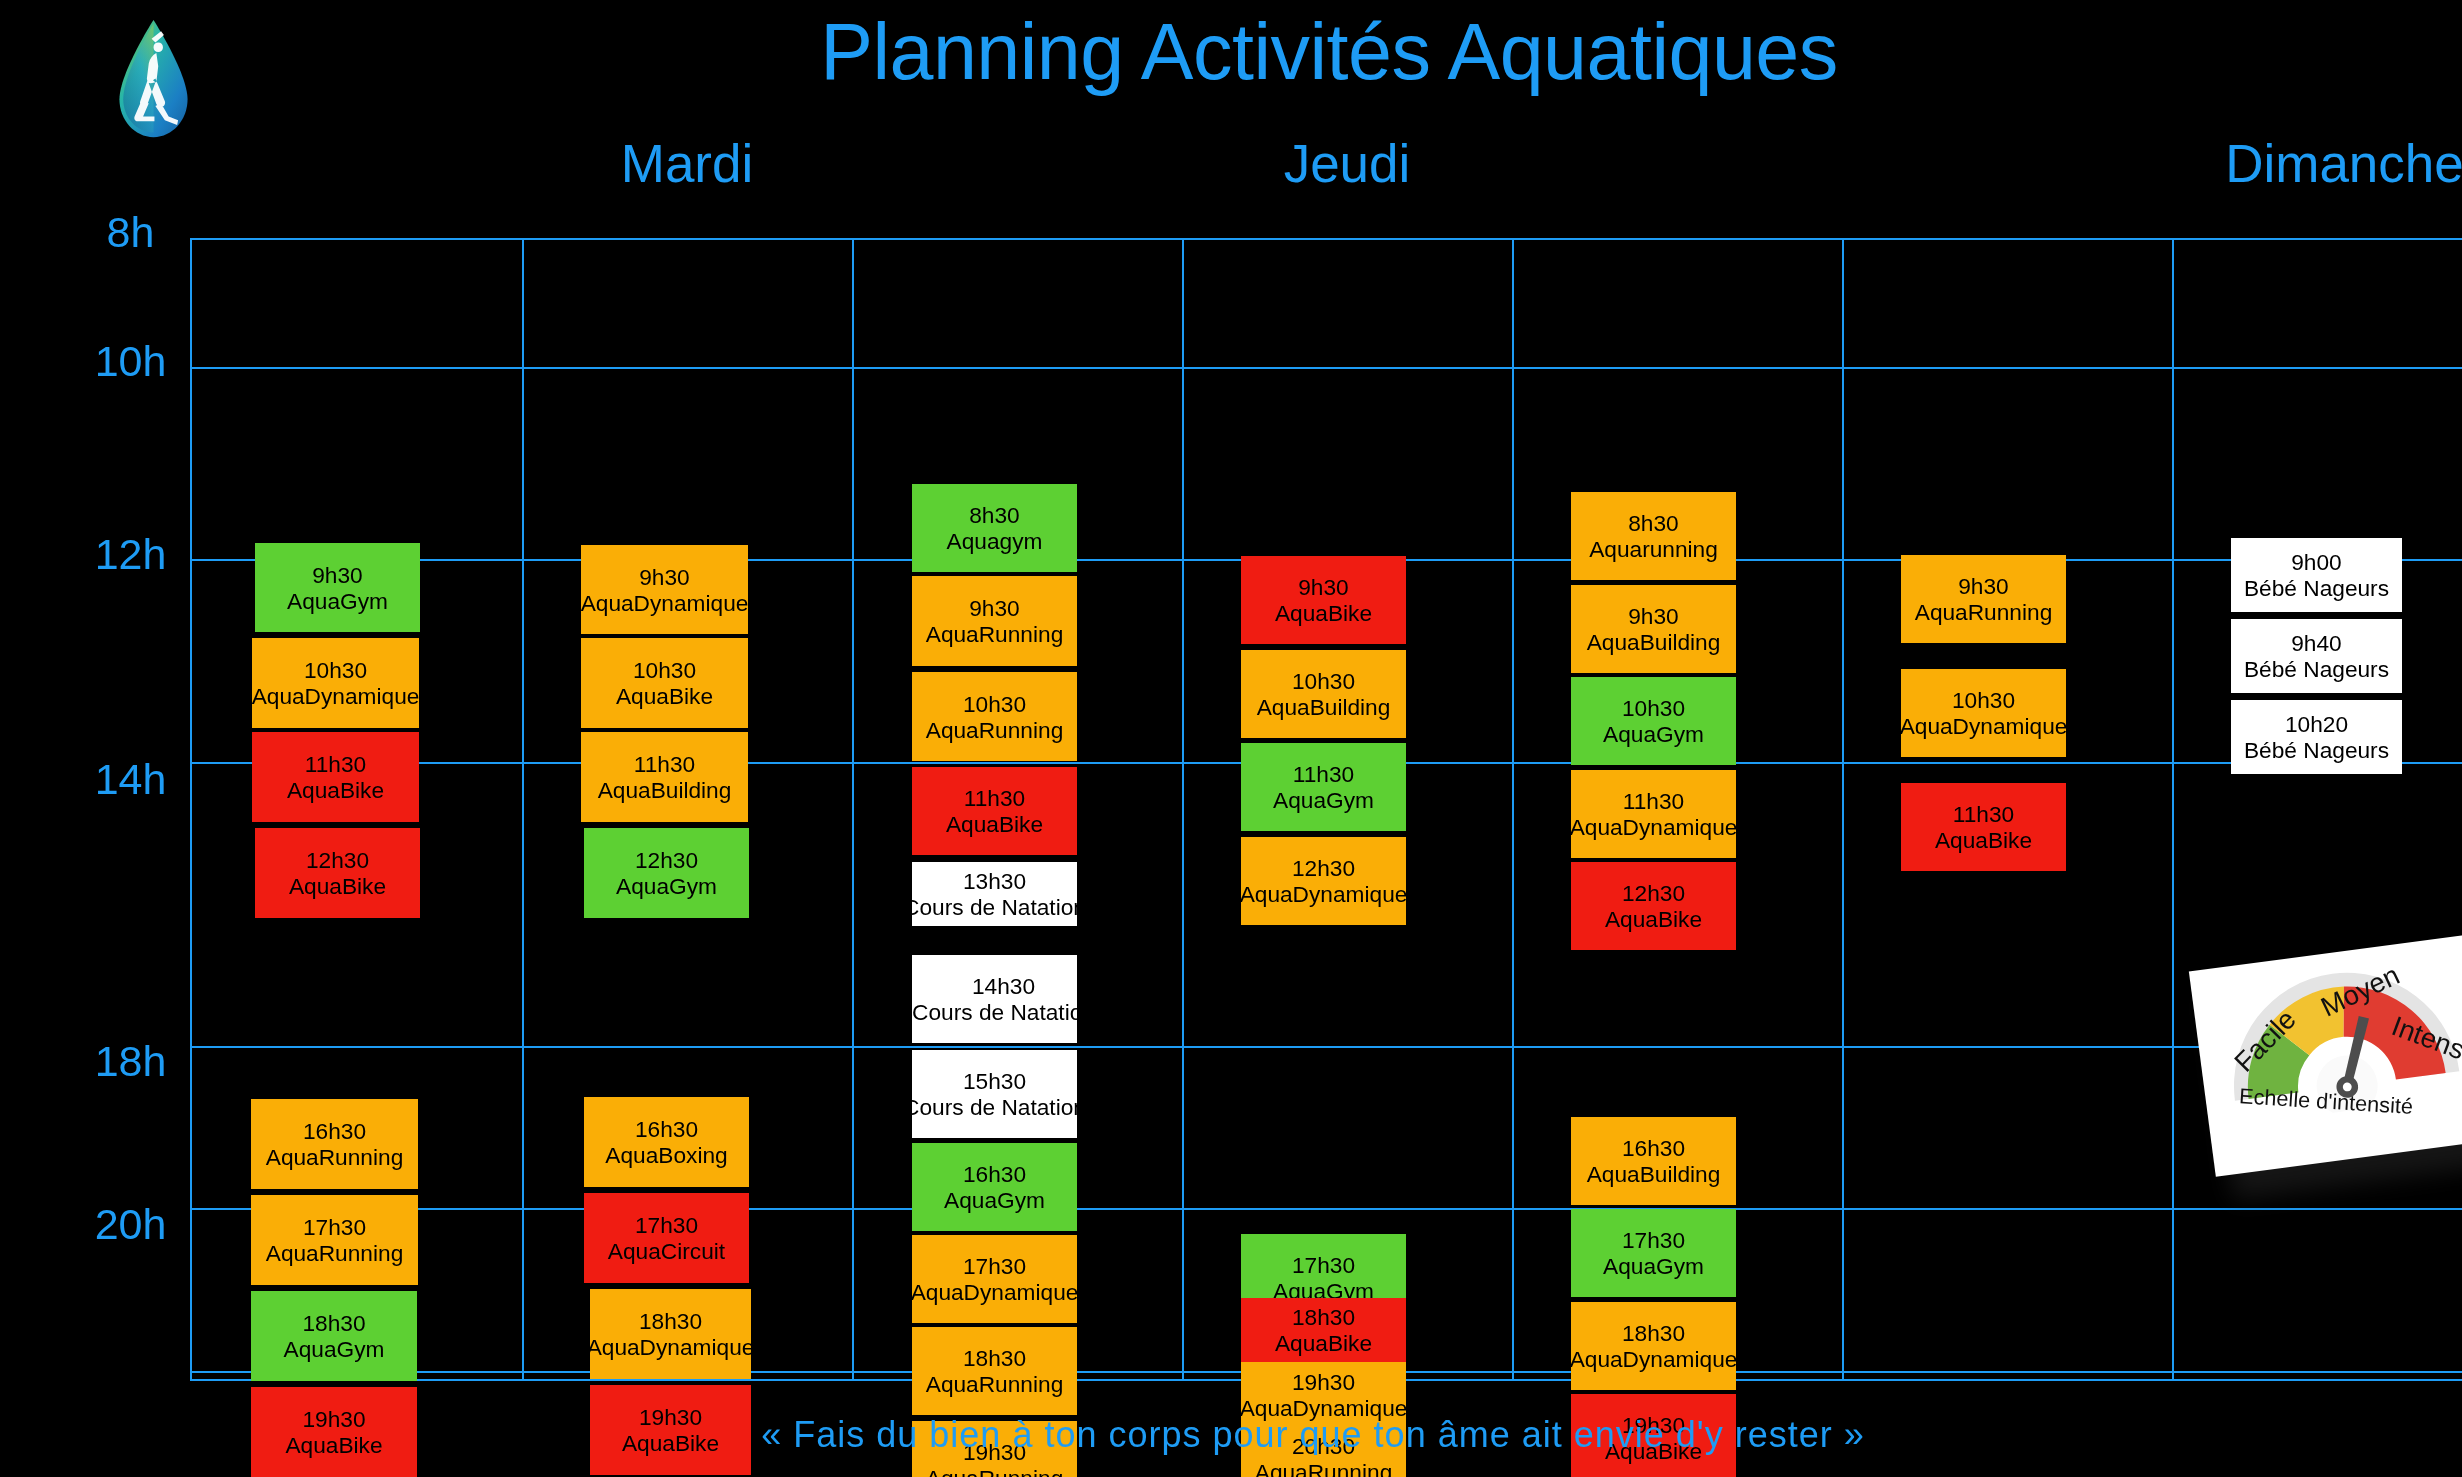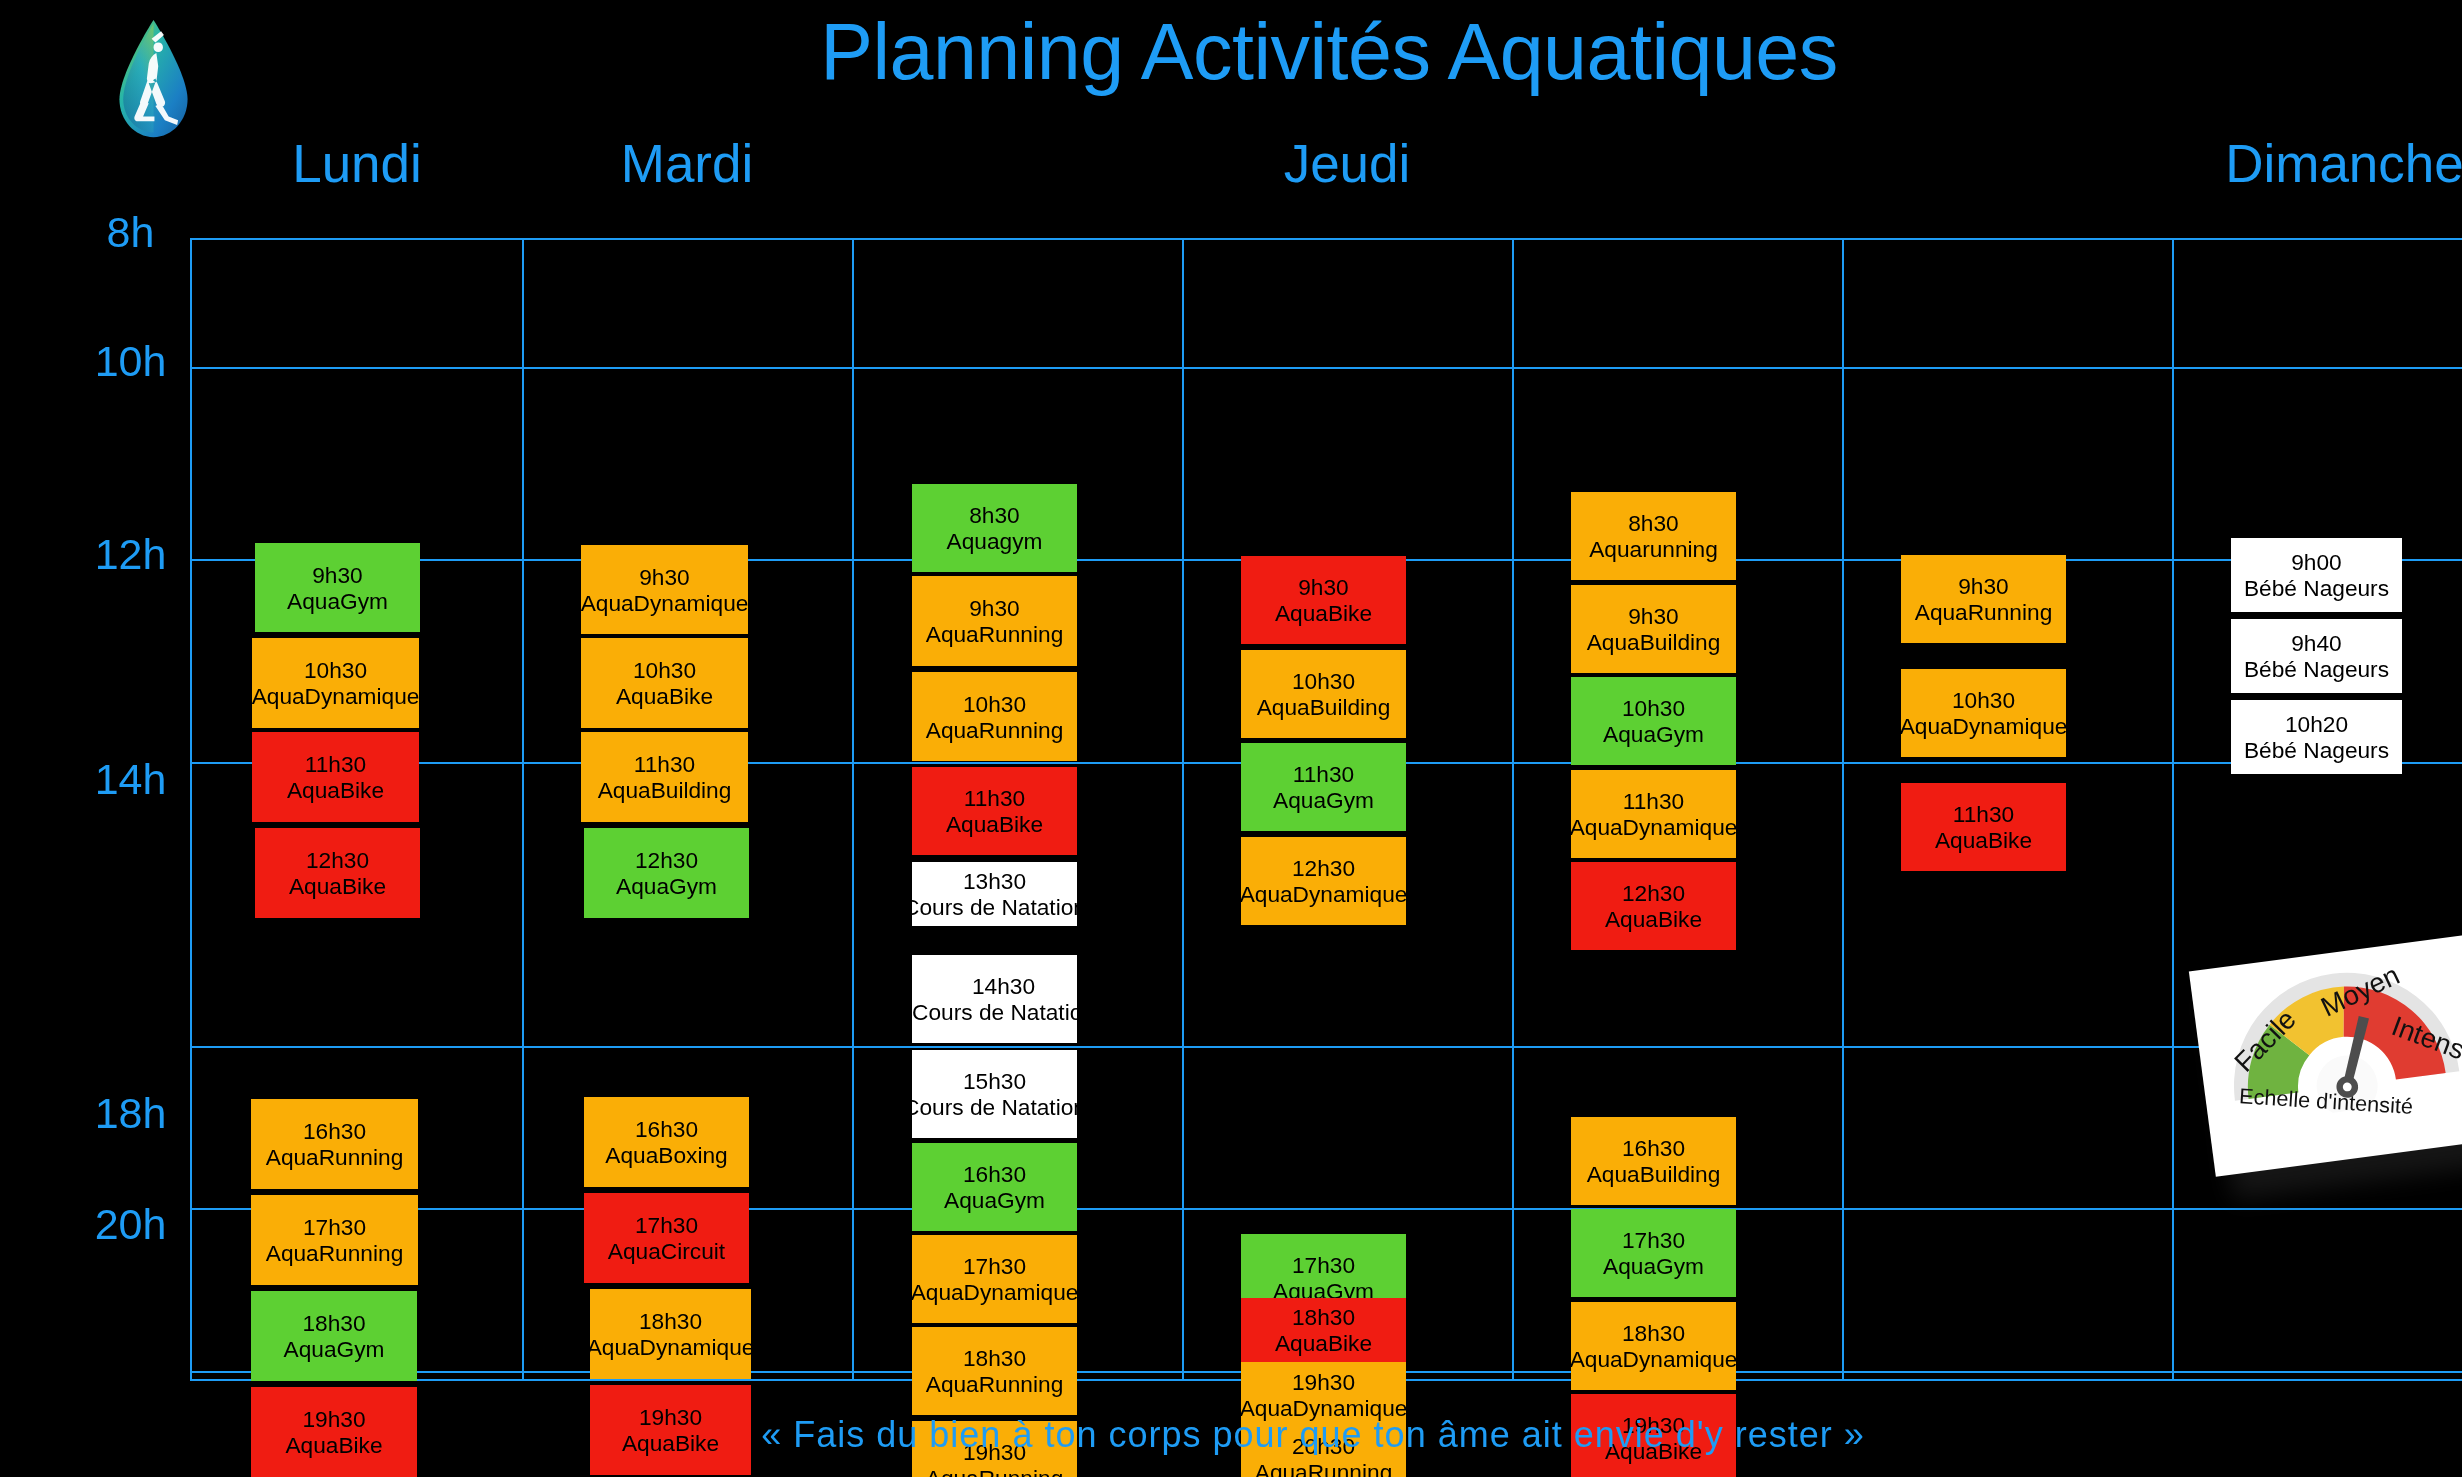--- a/index.html
+++ b/index.html
@@ -149,30 +149,29 @@
                M53 37 c -4 2 -7 6 -8 11 l -2 16 c 0 3 2 5 4 5 l 6 -1 l 2 -17 z
                M45 62 l -9 26 c -1 3 1 6 4 6 c 2 0 4 -2 4 -4 l 8 -22 z
                M52 64 l 10 24 c 1 3 -1 6 -4 6 c -2 0 -4 -1 -5 -3 l -8 -22 z
                M37 88 l -7 16 c -1 3 1 5 3 5 l 18 0 l 0 -5 l -12 0 l 6 -14 z
                M58 90 l 8 14 l 10 4 l -1 5 l -13 -5 l -10 -15 z" fill="#ffffff" opacity="0.95"></path>
     </svg>
   </div>
 
   <div id="title">Planning Activités Aquatiques</div>
 
-  <div class="day-header" style="left:192px;width:330px;">Lundi</div>
   <div class="day-header" style="left:522px;width:330px;">Mardi</div>
   <div class="day-header" style="left:1182px;width:330px;">Jeudi</div>
   <div class="day-header" style="left:2167px;width:355px;">Dimanche</div>
 
   <div class="time-label" style="top:209px;">8h</div>
   <div class="time-label" style="top:338px;">10h</div>
   <div class="time-label" style="top:531px;">12h</div>
   <div class="time-label" style="top:756px;">14h</div>
-  <div class="time-label" style="top:1090px;">18h</div>
+  <div class="time-label" style="top:1038px;">18h</div>
   <div class="time-label" style="top:1201px;">20h</div>
 
   <div id="grid">
     <div class="grid-vline" style="left:330px;"></div>
     <div class="grid-vline" style="left:660px;"></div>
     <div class="grid-vline" style="left:990px;"></div>
     <div class="grid-vline" style="left:1320px;"></div>
     <div class="grid-vline" style="left:1650px;"></div>
     <div class="grid-vline" style="left:1980px;"></div>
 

